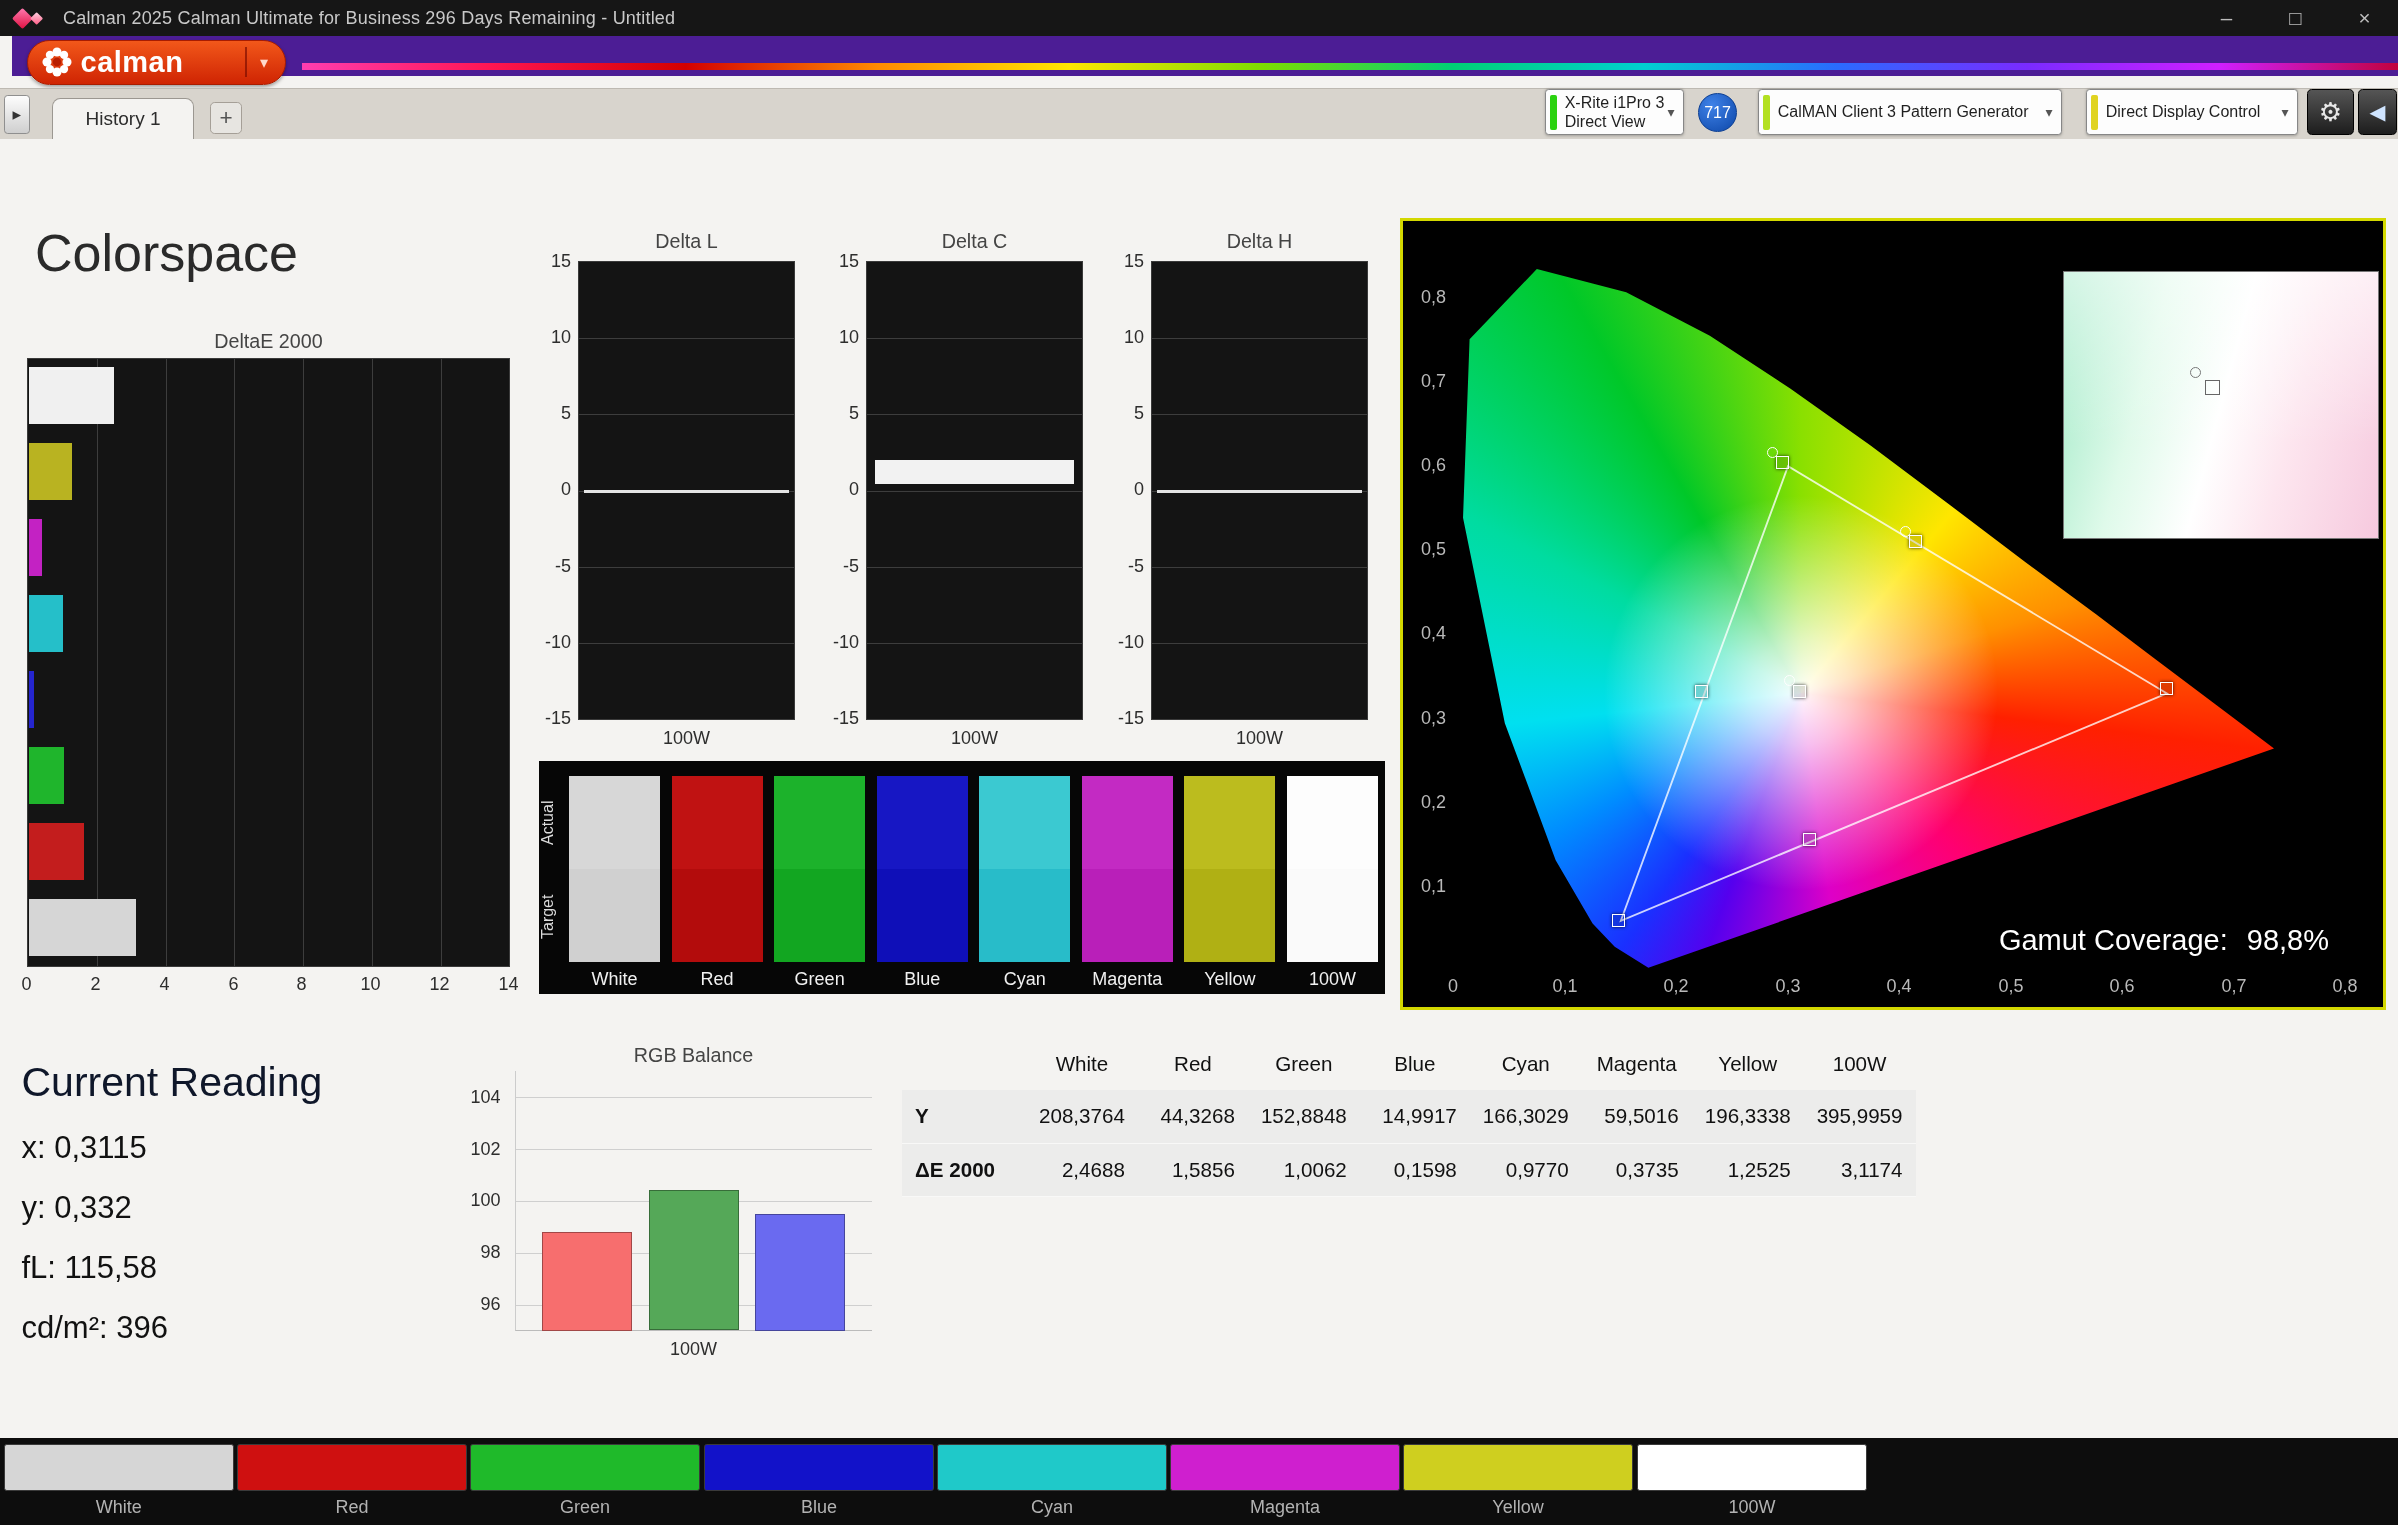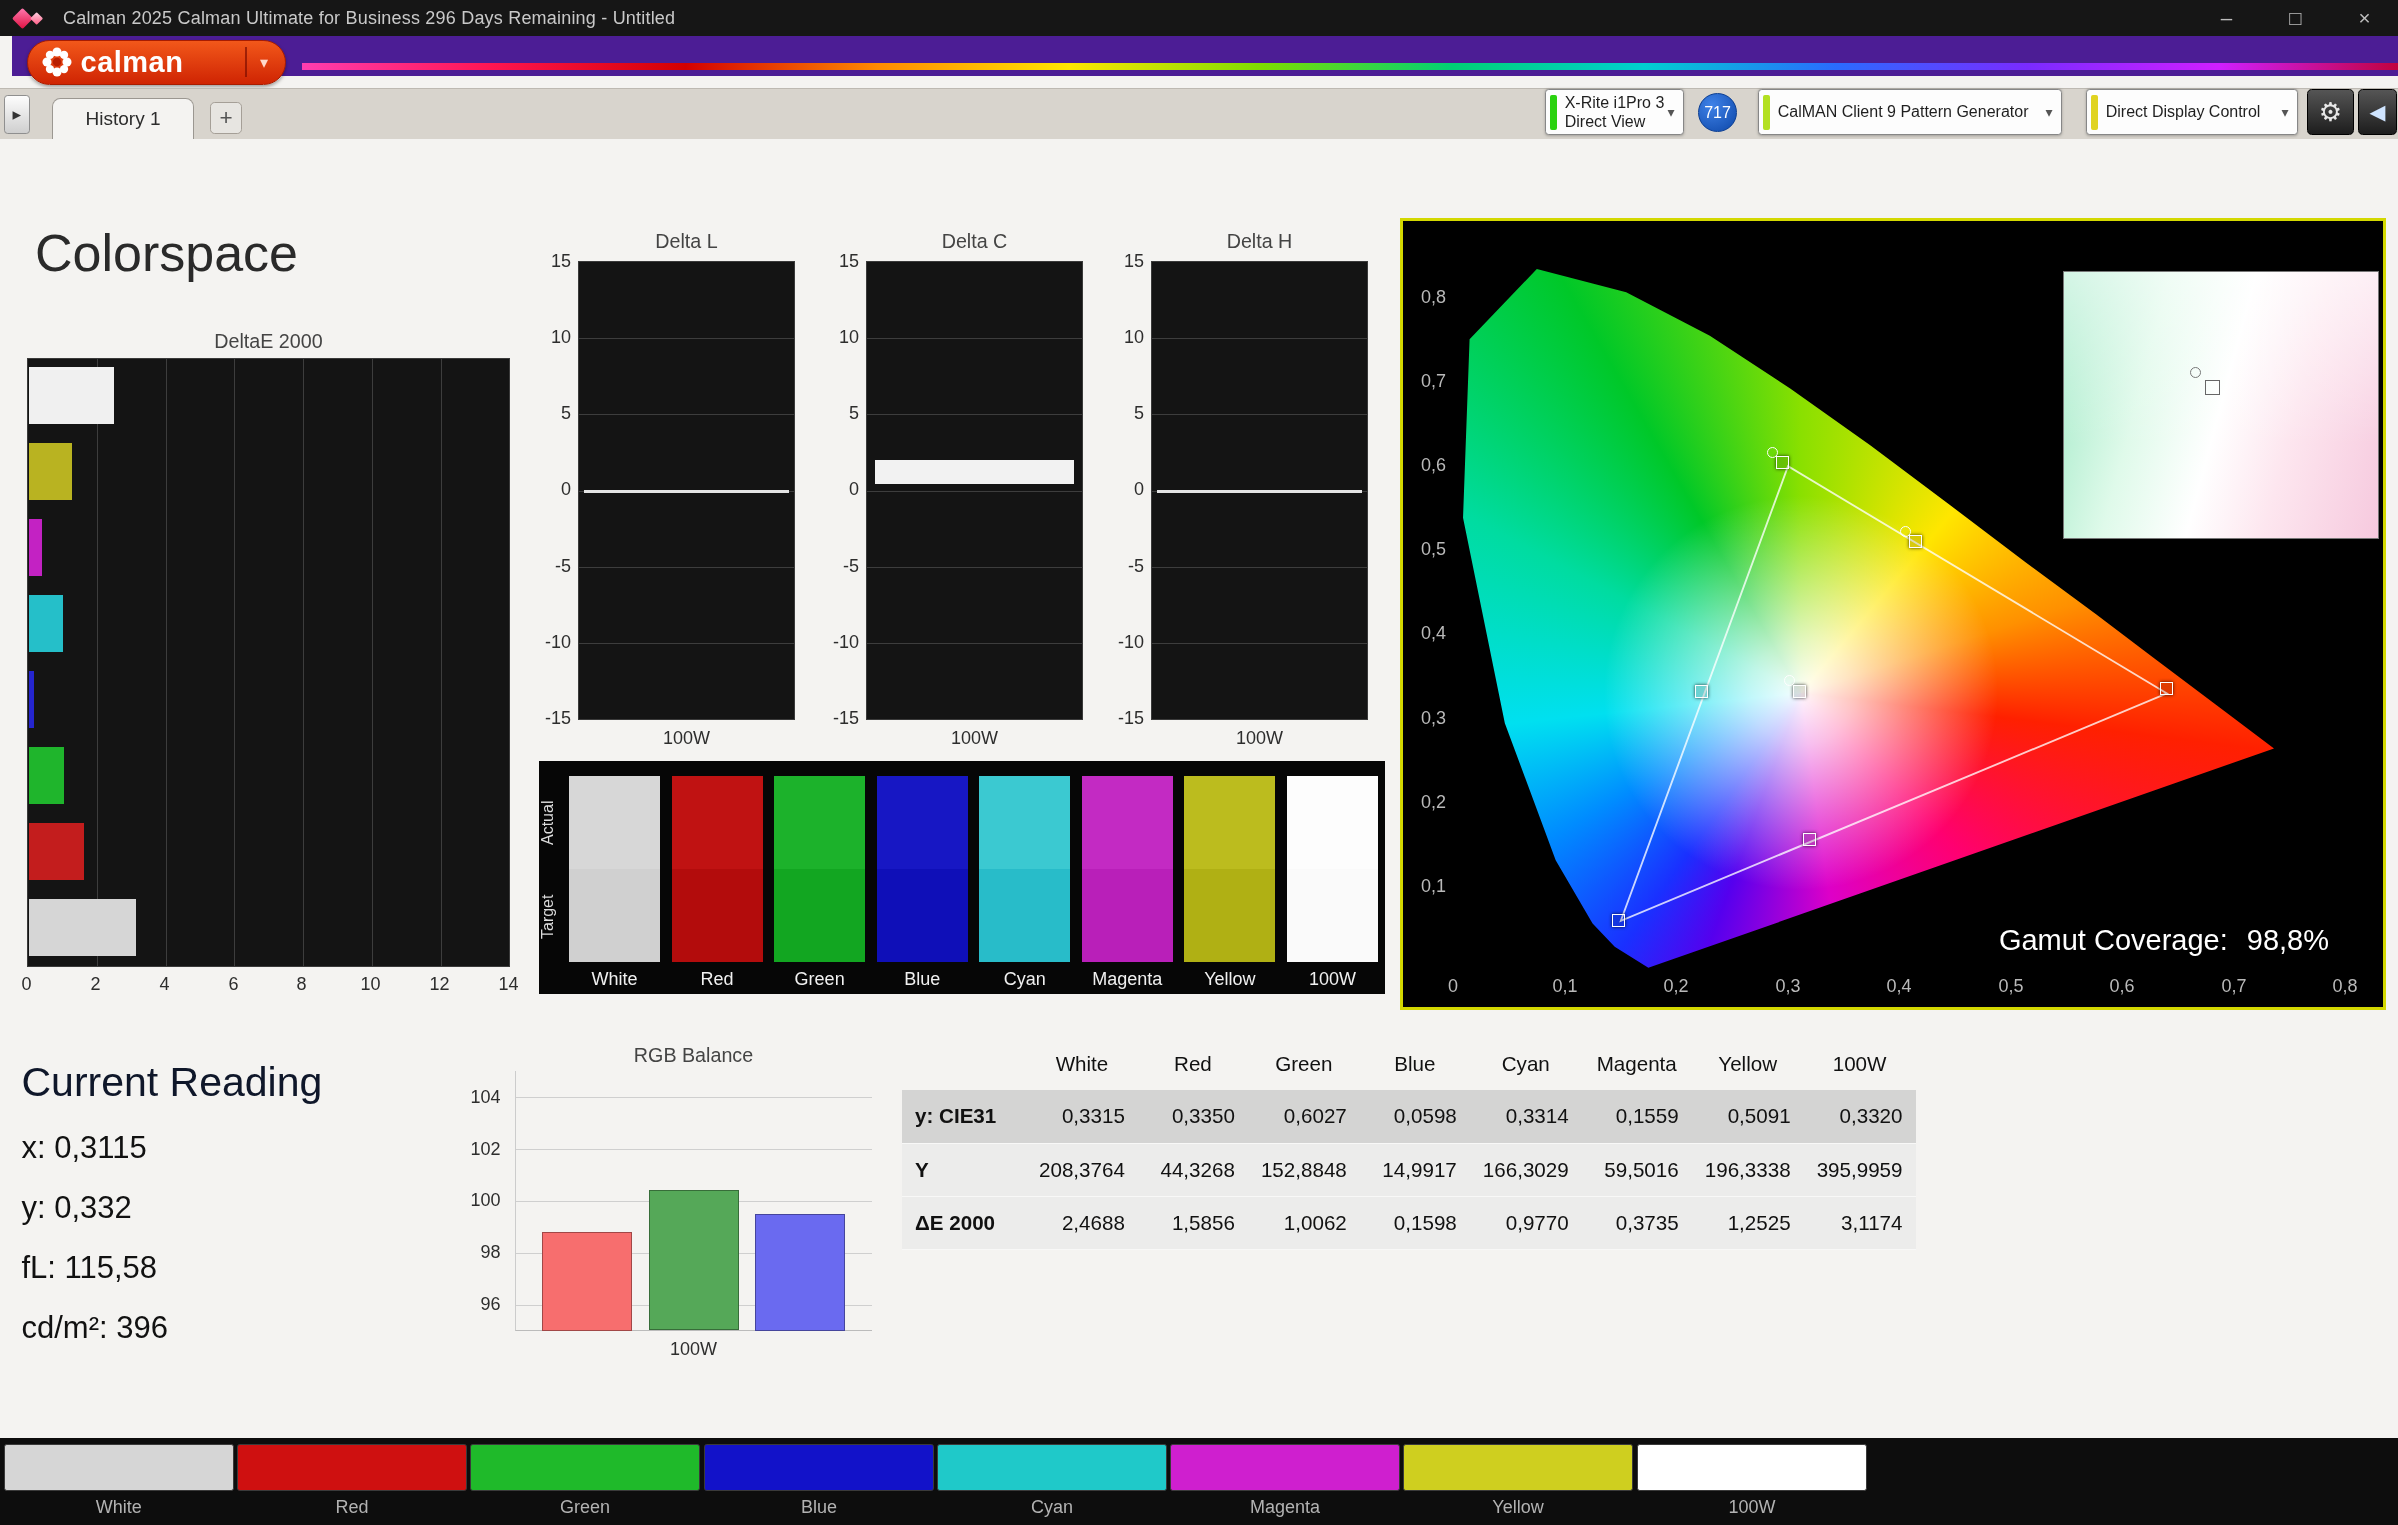--- a/index.html
+++ b/index.html
@@ -200,21 +200,21 @@
     <span class="accent" id="accent-meter" style="background: rgb(42, 210, 15);"></span>
     <span class="dd-text">
       <div class="l1">X-Rite i1Pro 3</div>
       <div class="l2">Direct View</div>
     </span>
     <span class="dd-caret">▾</span>
   </div>
   <div class="badge">717</div>
   <div class="dropdown dd-pg">
     <span class="accent" id="accent-pg" style="background: rgb(179, 224, 33);"></span>
-    <span class="dd-text dd-single">CalMAN Client 9 Pattern Generator</span>
+    <span class="dd-text dd-single">CalMAN Client 3 Pattern Generator</span>
     <span class="dd-caret">▾</span>
   </div>
   <div class="dropdown dd-dc">
     <span class="accent" id="accent-dc" style="background: rgb(224, 211, 33);"></span>
     <span class="dd-text dd-single">Direct Display Control</span>
     <span class="dd-caret">▾</span>
   </div>
   <div class="sq-btn gear-btn">
     <span>⚙</span>
   </div>
@@ -447,31 +447,20 @@
           <th>Red</th>
           <th>Green</th>
           <th>Blue</th>
           <th>Cyan</th>
           <th>Magenta</th>
           <th>Yellow</th>
           <th>100W</th>
         </tr>
       </thead>
       <tbody>
-        <tr class="row-dark">
-          <th>y: CIE31</th>
-          <td>0,3315</td>
-          <td>0,3350</td>
-          <td>0,6027</td>
-          <td>0,0598</td>
-          <td>0,3314</td>
-          <td>0,1559</td>
-          <td>0,5091</td>
-          <td>0,3320</td>
-        </tr>
         <tr class="row-light">
           <th>Y</th>
           <td>208,3764</td>
           <td>44,3268</td>
           <td>152,8848</td>
           <td>14,9917</td>
           <td>166,3029</td>
           <td>59,5016</td>
           <td>196,3338</td>
           <td>395,9959</td>

